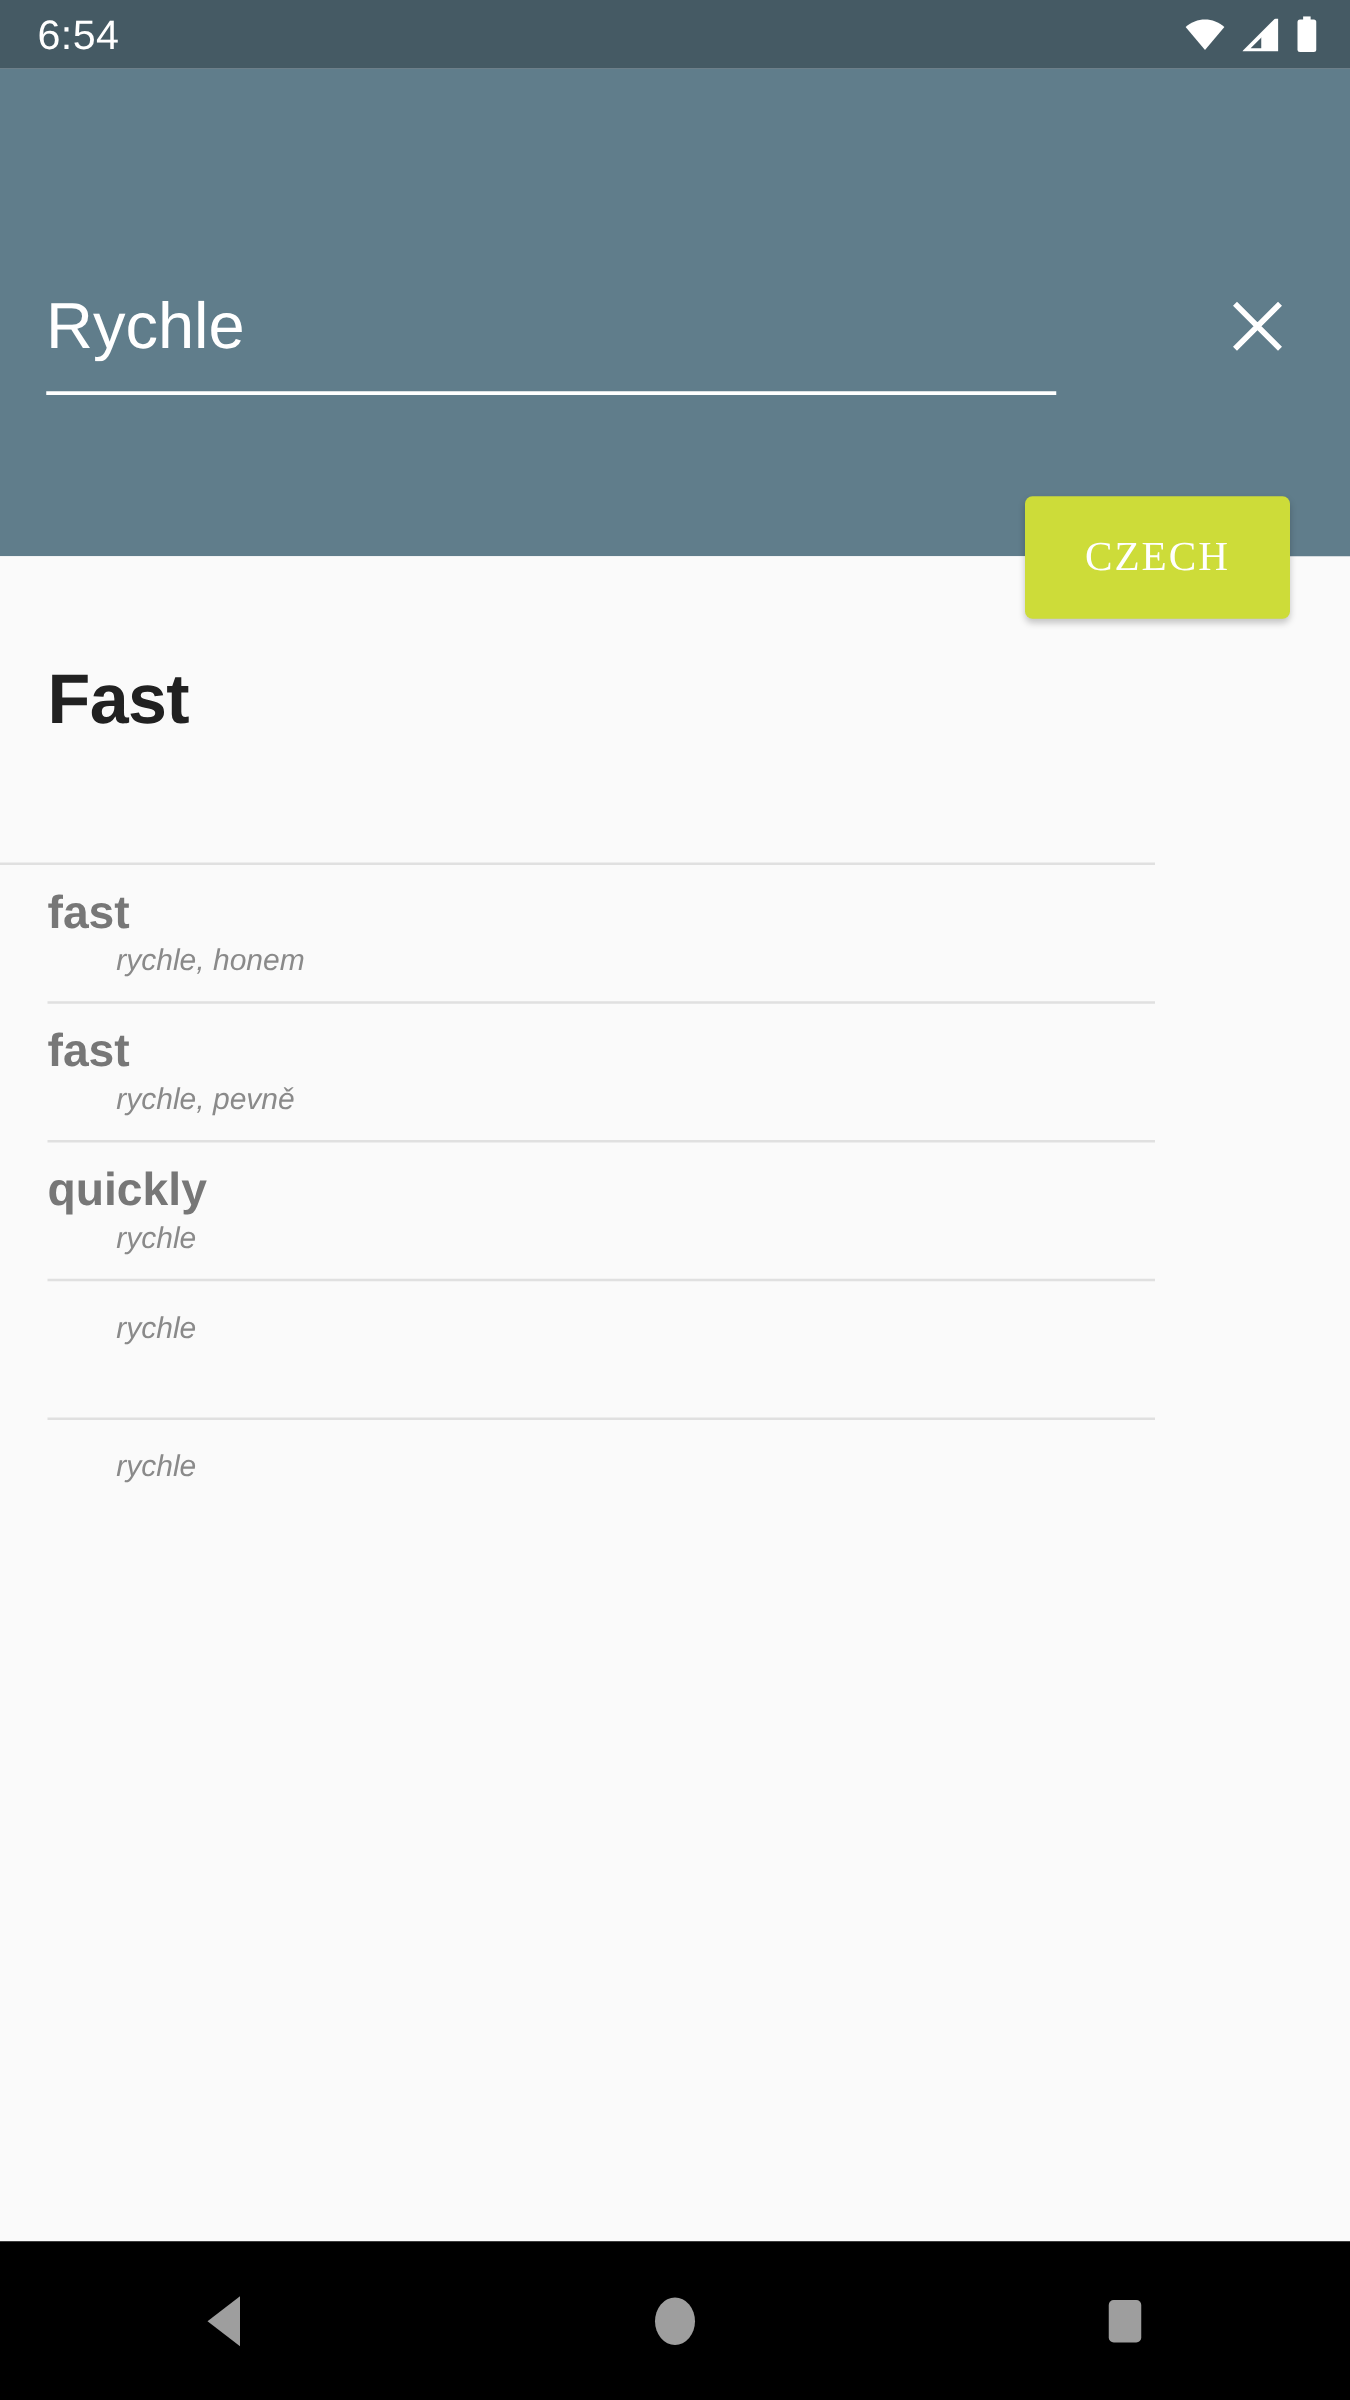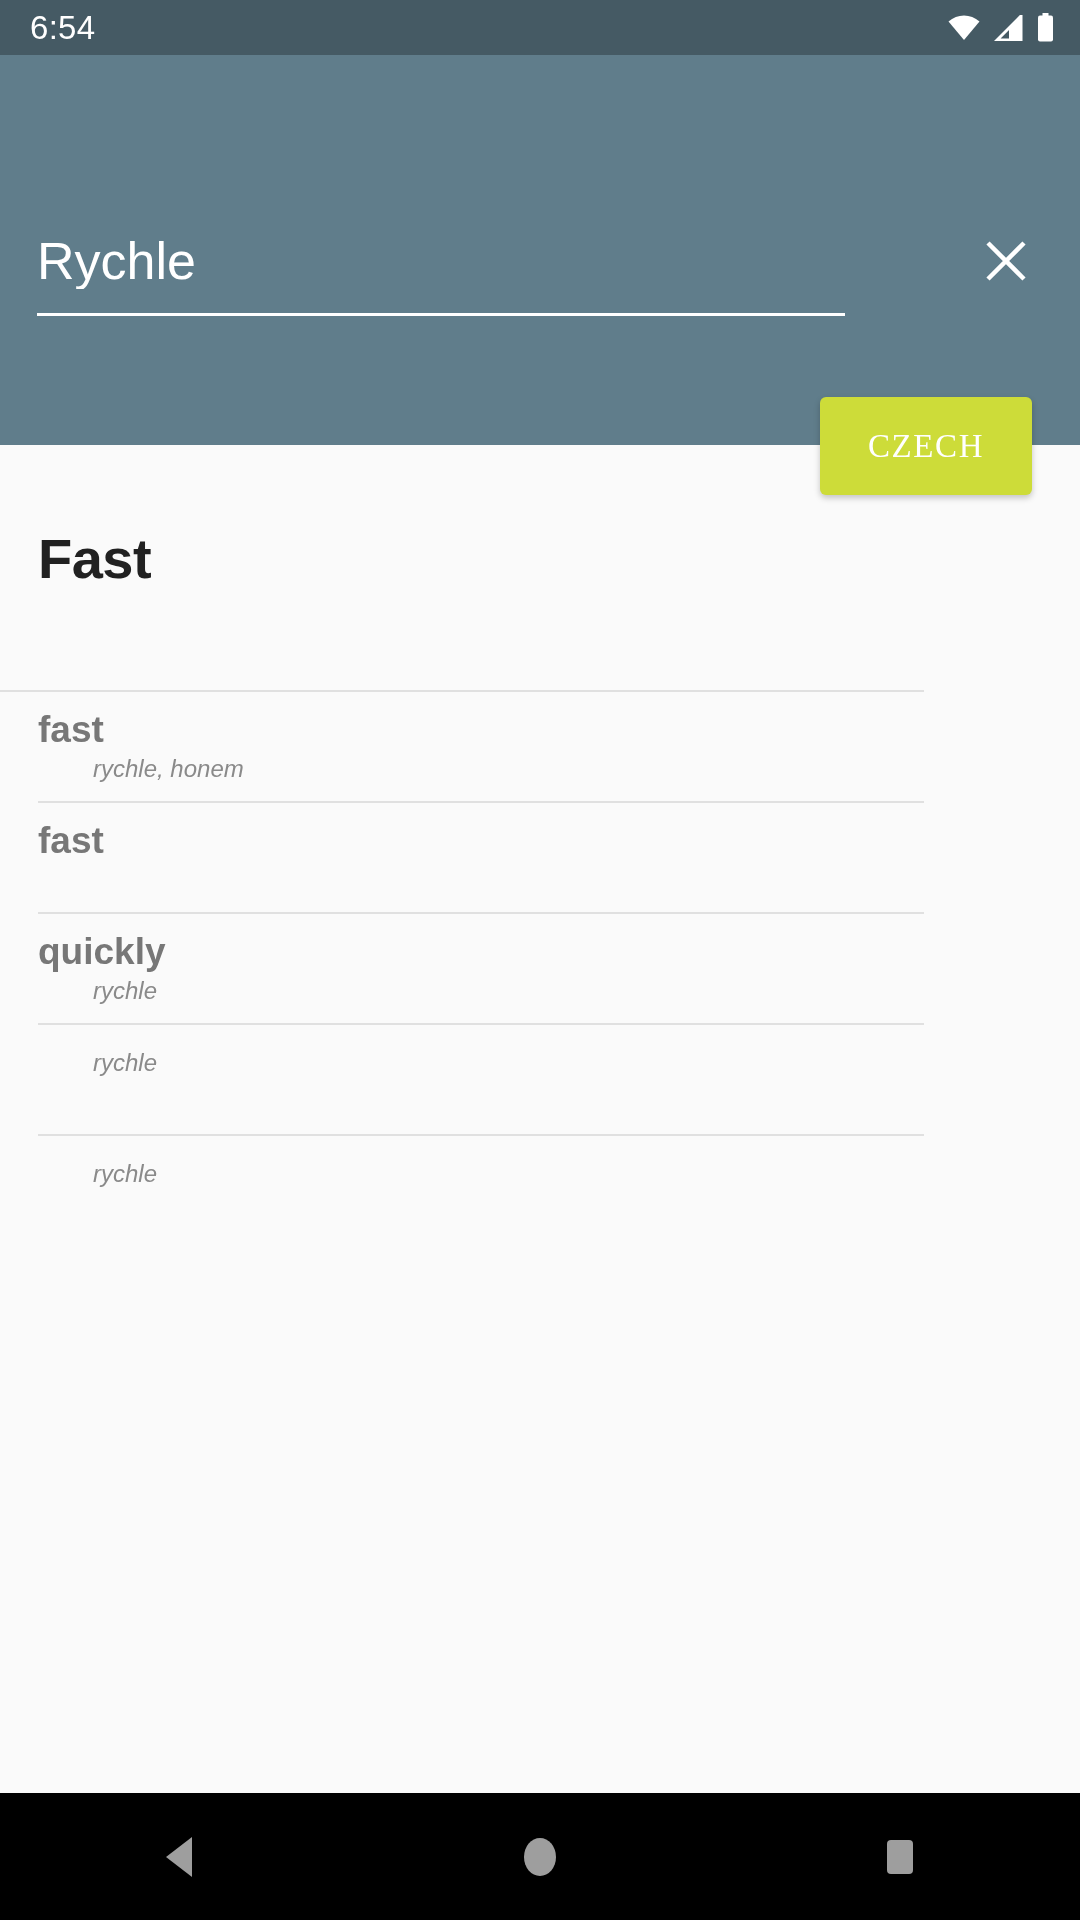--- a/index.html
+++ b/index.html
@@ -288,20 +288,21 @@
   <div id="word-list">
 
     <div class="word-row">
       <div class="word-term">fast</div>
       <div class="word-def">rychle, honem</div>
       <div class="divider"></div>
     </div>
 
     <div class="word-row">
       <div class="word-term">fast</div>
+      <div class="word-def">rychle, pevně</div>
       <div class="divider"></div>
     </div>
 
     <div class="word-row">
       <div class="word-term">quickly</div>
       <div class="word-def">rychle</div>
       <div class="divider"></div>
     </div>
 
     <div class="word-row">

